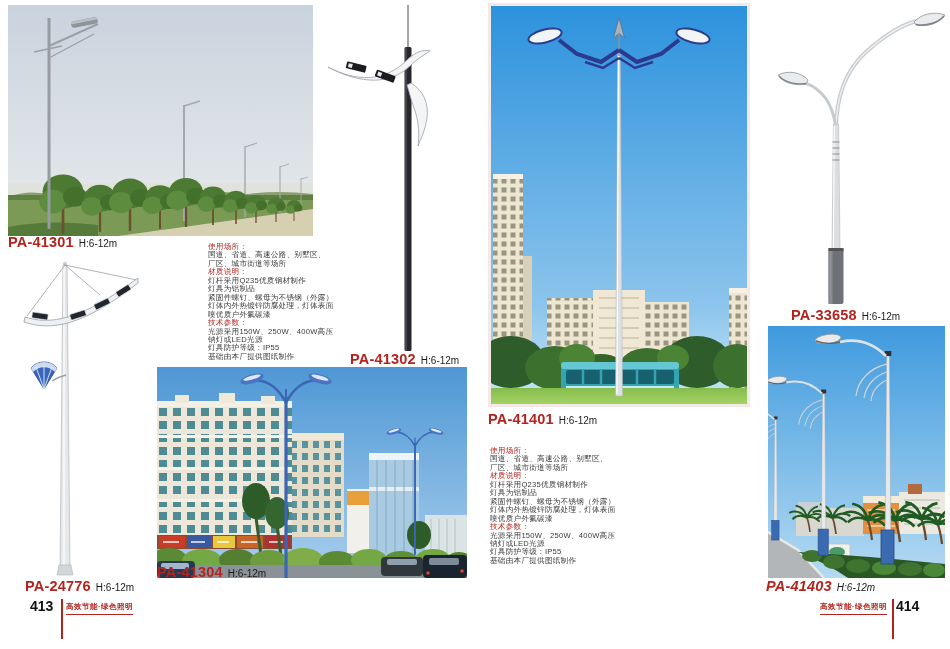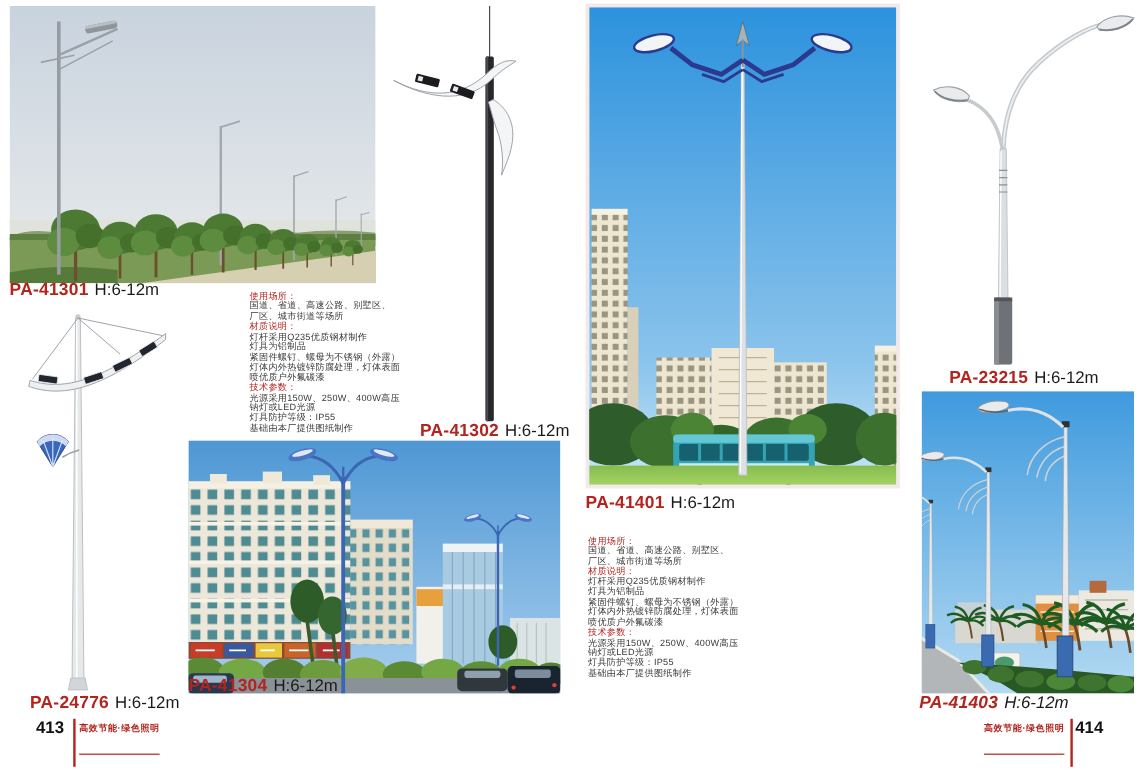--- a/index.html
+++ b/index.html
@@ -3,28 +3,28 @@
 <meta charset="utf-8">
 <style>
   :root{ --red:#b3241e; }
   html,body{margin:0;padding:0;background:#ffffff;}
   .page{position:relative;width:950px;height:649px;background:#fff;overflow:hidden;
         font-family:"Liberation Sans","DejaVu Sans",sans-serif;}
   figure{margin:0;position:absolute;}
   svg{display:block;}
   .plabel{position:absolute;white-space:nowrap;}
   .code{color:var(--red);font-weight:bold;font-size:14.5px;letter-spacing:.2px;}
-  .hrange{color:#1a1a1a;font-size:14px;margin-left:5px;}
+  .hrange{color:#1a1a1a;font-size:10px;margin-left:5px;}
   .spec{position:absolute;width:185px;font-size:7.6px;line-height:8.45px;color:#3a3a3a;letter-spacing:.25px;}
   .sh{color:var(--red);font-weight:normal;}
   .footer{position:absolute;height:46px;text-align:right;}
   .pageno{position:absolute;top:0;font-size:14px;font-weight:bold;color:#111;}
   .vline{position:absolute;width:1.5px;background:var(--red);}
   .slogan{position:absolute;top:4px;font-size:7.5px;font-weight:bold;color:var(--red);
-          letter-spacing:.5px;border-bottom:1px solid var(--red);padding-bottom:16px;white-space:nowrap;}
+          letter-spacing:.5px;border-bottom:1px solid var(--red);padding-bottom:2px;white-space:nowrap;}
 </style>
 </head>
 <body>
 
 <div class="page">
 
   <figure style="left:8px;top:5px;">
     <svg width="305" height="231" viewBox="0 0 305 231">
       <defs>
         <linearGradient id="sky1" x1="0" y1="0" x2="0" y2="1">
@@ -418,21 +418,21 @@
   <div class="plabel" style="left:25px;top:577px;">
     <span class="code">PA-24776</span><span class="hrange">H:6-12m</span>
   </div>
   <div class="plabel" style="left:157px;top:563px;">
     <span class="code">PA-41304</span><span class="hrange">H:6-12m</span>
   </div>
   <div class="plabel" style="left:488px;top:410px;text-align:center;">
     <span class="code">PA-41401</span><span class="hrange">H:6-12m</span>
   </div>
   <div class="plabel" style="left:791px;top:306px;">
-    <span class="code">PA-23215</span><span class="hrange">H:6-12m</span>
+    <span class="code">PA-33658</span><span class="hrange">H:6-12m</span>
   </div>
   <div class="plabel" style="left:766px;top:577px;font-style:italic;">
     <span class="code">PA-41403</span><span class="hrange">H:6-12m</span>
   </div>
 
   <div class="spec" style="left:208px;top:243px;">
     <div class="sh">使用场所：</div>
     <div class="sl">国道、省道、高速公路、别墅区、</div>
     <div class="sl">厂区、城市街道等场所</div>
     <div class="sh">材质说明：</div>

